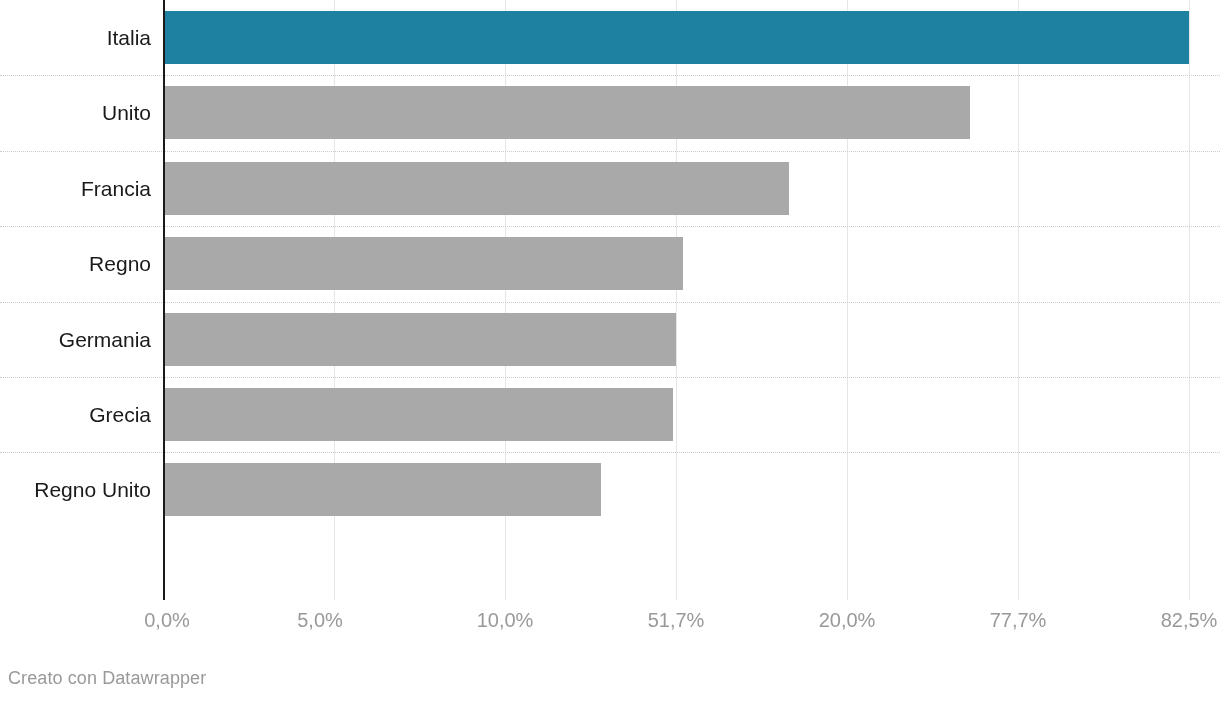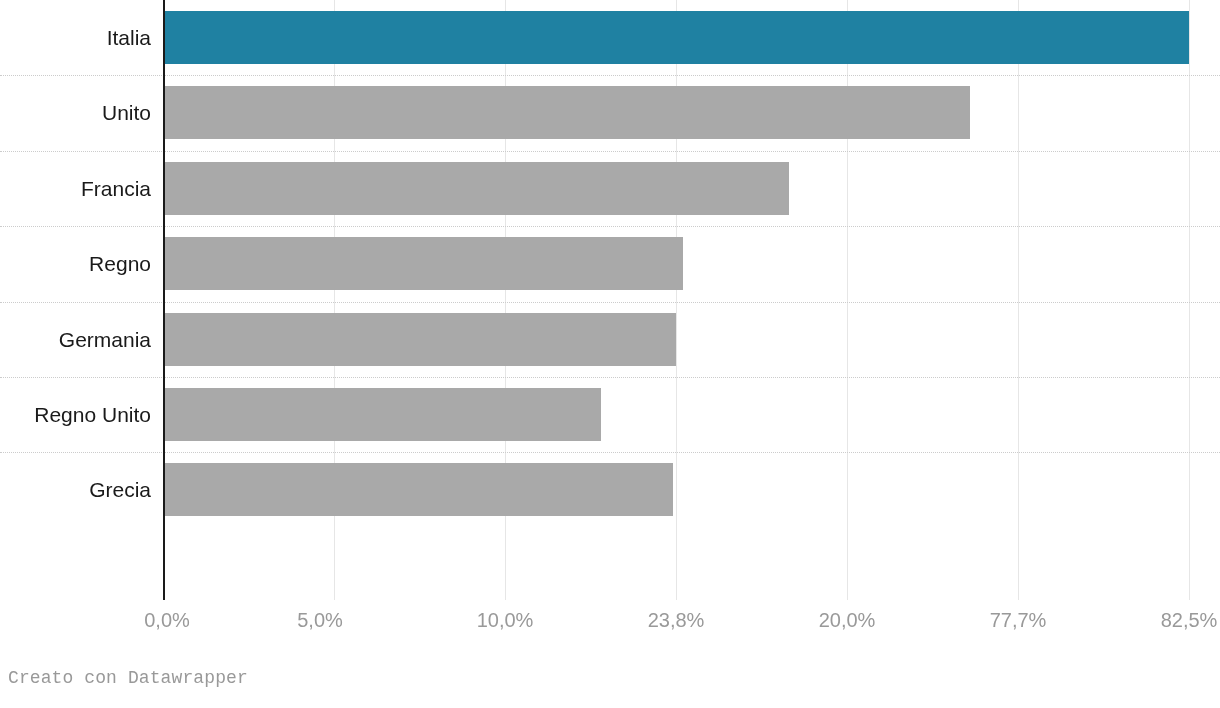--- a/index.html
+++ b/index.html
@@ -129,21 +129,20 @@
   }
 
   
   .footer {
     position: absolute;
     left: 8px;
     top: 668px;
     font-size: 18px;
     color: #999999;
     letter-spacing: 0.1px;
-    font-family: Liberation Mono, monospace;
   }
 </style>
 </head>
 <body>
 
 <div id="chart-root">
 
   <div class="plot-wrap">
 
     <div class="plot-area">
@@ -193,43 +192,43 @@
       <div class="row">
         <div class="row-separator"></div>
         <div class="row-label">Germania</div>
         <div class="bar-track">
           <div class="bar" style="width: 513px; background: rgb(169, 169, 169);"></div>
         </div>
       </div>
 
       <div class="row">
         <div class="row-separator"></div>
+        <div class="row-label">Grecia</div>
+        <div class="bar-track">
+          <div class="bar" style="width: 509.6px; background: rgb(169, 169, 169);"></div>
+        </div>
+      </div>
+
+      <div class="row">
+        <div class="row-separator"></div>
         <div class="row-label">Regno Unito</div>
         <div class="bar-track">
           <div class="bar" style="width: 437.8px; background: rgb(169, 169, 169);"></div>
-        </div>
-      </div>
-
-      <div class="row">
-        <div class="row-separator"></div>
-        <div class="row-label">Grecia</div>
-        <div class="bar-track">
-          <div class="bar" style="width: 509.6px; background: rgb(169, 169, 169);"></div>
         </div>
       </div>
 
 
     </div>
   </div>
 
   <div class="xaxis">
     <div class="tick" style="left:4px;text-align:right;">0,0%</div>
     <div class="tick" style="left:157px;">5,0%</div>
     <div class="tick" style="left:342px;">10,0%</div>
-    <div class="tick" style="left:513px;">23,8%</div>
+    <div class="tick" style="left:513px;">51,7%</div>
     <div class="tick" style="left:684px;">20,0%</div>
     <div class="tick" style="left:855px;">77,7%</div>
     <div class="tick" style="left:1026px;">82,5%</div>
   </div>
 
   <div class="footer">Creato con Datawrapper</div>
 
 </div>
 
 </body></html>

